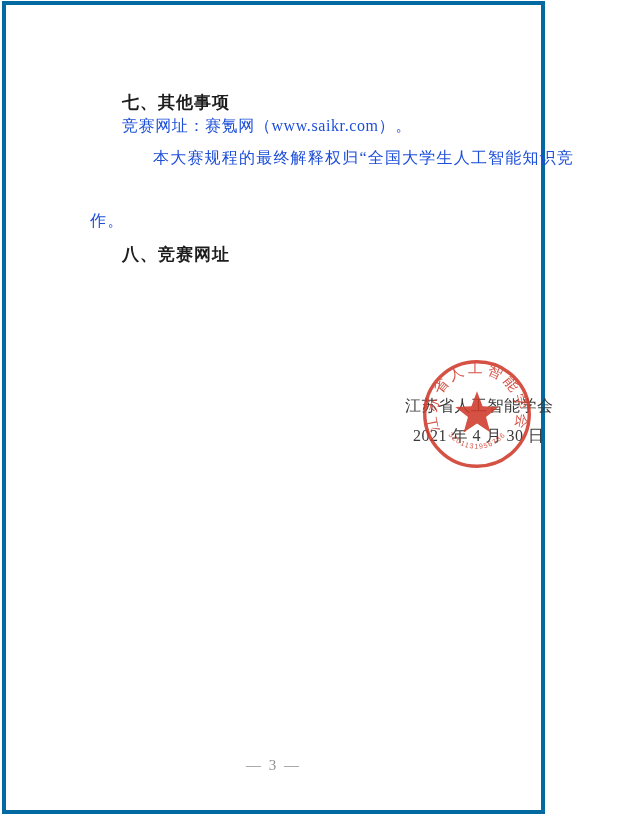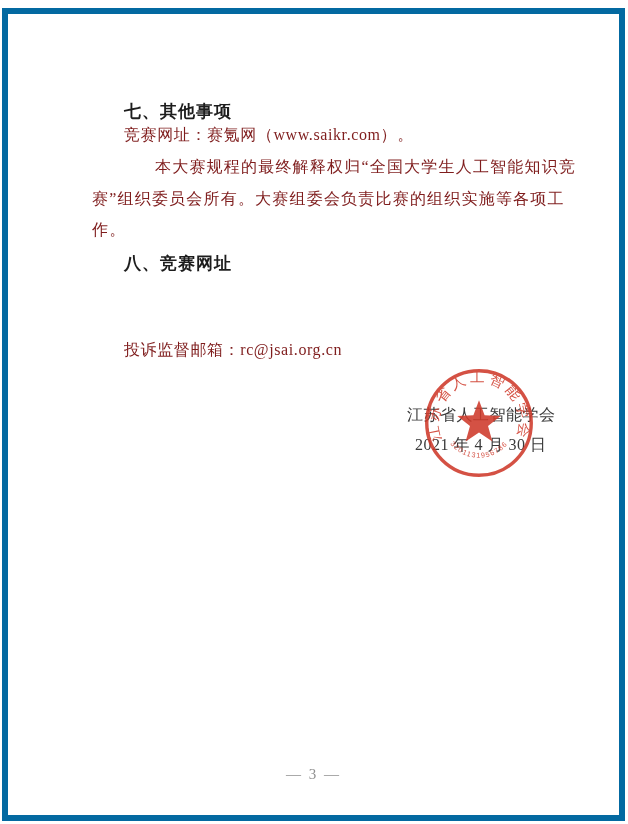--- a/index.html
+++ b/index.html
@@ -1,30 +1,30 @@
 <!DOCTYPE html>
 <html><head>
 <meta charset="utf-8">
 <style>
   * { margin: 0; padding: 0; box-sizing: border-box; }
   html, body { width: 628px; height: 824px; background: #ffffff; }
   body { font-family: "Liberation Serif", "DejaVu Serif", serif; color: #2e2e2e; position: relative; }
 
   .page {
-    position: absolute; left: 2px; top: 8px; width: 623px; height: 813px;
-    background: #ffffff; border: 6px solid #0369a1;
+    position: absolute; left: 2px; top: 1px; width: 543px; height: 813px;
+    background: #ffffff; border: 4px solid #0369a1;
   }
 
   .abs { position: absolute; white-space: nowrap; }
 
   .heading {
     font-family: "Liberation Sans", "DejaVu Sans", sans-serif;
     font-weight: bold; font-size: 17px; color: #1d1d1d; letter-spacing: 1px;
   }
-  .body-line { font-size: 16px; color: #7f1d1d; letter-spacing: 1.2px; }
+  .body-line { font-size: 16px; color: #1d4ed8; letter-spacing: 1.2px; }
   .body-line.tight { letter-spacing: 0.6px; }
 
   .sig-line { font-size: 16px; color: #3a3a3a; letter-spacing: 0.5px; }
 
   .footer-line {
     font-size: 15px; color: #8f8f8f; letter-spacing: 2px;
     width: 100%; text-align: center;
   }
 
   .seal-wrap { position: absolute; left: 414px; top: 352px; width: 114px; height: 114px; opacity: 0.88; }
@@ -34,29 +34,27 @@
 <body>
 
 <div class="page">
 
   <div class="abs heading" style="left:116px; top:86px;">七、其他事项</div>
 
   <div class="abs body-line tight" style="left:116px; top:111px;">竞赛网址：赛氪网（www.saikr.com）。</div>
 
   <div class="abs body-line" style="left:147px; top:143px;text-align:right;">本大赛规程的最终解释权归“全国大学生人工智能知识竞</div>
 
-  <div class="abs body-line" style="left:84px; top:175px;">赛”组织委员会所有。大赛组委会负责比赛的组织实施等各项工</div>
 
   <div class="abs body-line" style="left:84px; top:206px;">作。</div>
 
   <div class="abs heading" style="left:116px; top:238px;">八、竞赛网址</div>
 
 
 
-  <div class="abs body-line tight" style="left:116px; top:326px;">投诉监督邮箱：rc@jsai.org.cn</div>
 
   <div class="abs sig-line" style="left:399px; top:391px;">江苏省人工智能学会</div>
 
   <div class="abs sig-line" style="left:407px; top:421px;">2021 年 4 月 30 日</div>
 
   <div class="seal-wrap">
     <svg viewBox="0 0 120 120" xmlns="http://www.w3.org/2000/svg">
       <defs>
         <path id="arcTop" d="M 24.5,84 A 43,43 0 1 1 95.5,84" fill="none"></path>
         <path id="arcBottom" d="M 23,70 A 39,39 0 0 0 97,70" fill="none"></path>

